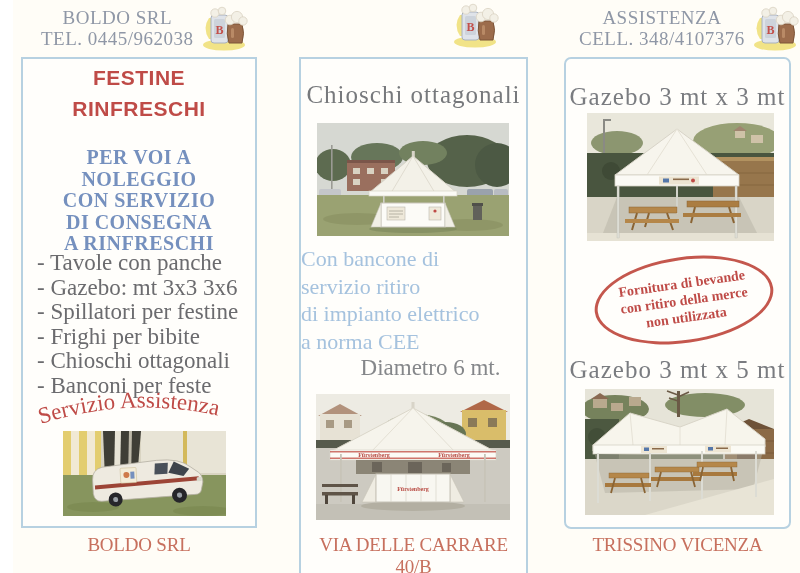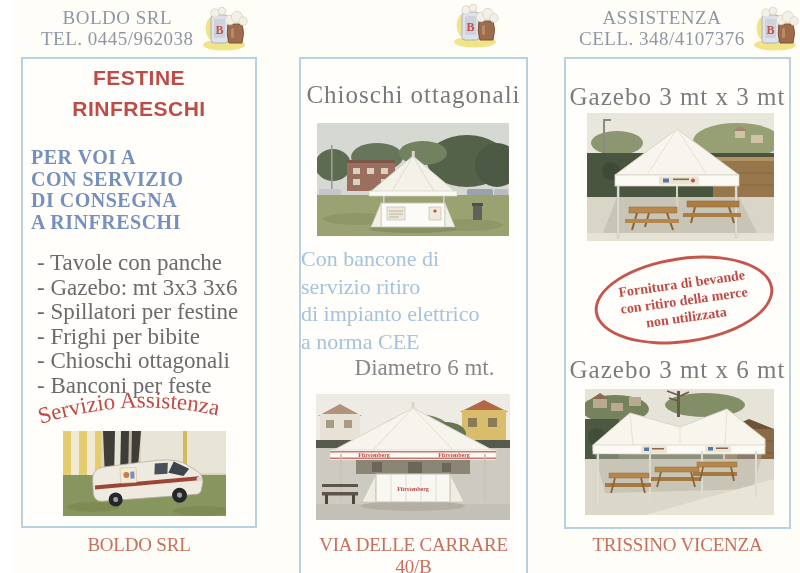--- a/index.html
+++ b/index.html
@@ -10,39 +10,39 @@
   .hdr{position:absolute;display:flex;align-items:center;gap:6px;}
   .hdr-left{left:28px;top:5px;}
   .hdr-right{left:566px;top:5px;}
   .hdr-lines{text-align:center;color:#8f97a6;font-size:19px;line-height:21px;letter-spacing:.5px;}
   .logo-center{position:absolute;left:438px;top:2px;}
 
   
   .panel{position:absolute;top:57px;border:2px solid #b7d1e1;background:#fffefb;box-sizing:border-box;}
   #panel-left{left:8px;width:236px;height:471px;}
   #panel-mid{left:286px;width:229px;height:550px;}
-  #panel-right{left:551px;width:227px;height:472px;}
+  #panel-right{left:551px;width:227px;height:472px;border-radius:7px;}
 
   
   .red-block{position:absolute;left:0;top:3px;width:100%;text-align:center;
              font-family:"Liberation Sans",sans-serif;font-weight:bold;color:#bf4b47;
              font-size:21px;line-height:31px;letter-spacing:.5px;}
-  .blue-block{position:absolute;left:0;top:88px;width:100%;text-align:left;
-              font-weight:bold;color:#7590be;font-size:20px;line-height:21.5px;letter-spacing:.5px;padding-left:8px;}
+  .blue-block{position:absolute;left:0;top:88px;width:100%;text-align:center;
+              font-weight:bold;color:#7590be;font-size:20px;line-height:21.5px;letter-spacing:.5px;}
   .list-block{position:absolute;left:14px;top:192px;color:#6b6b6e;font-size:23px;line-height:24.6px;}
   .arc-svg{position:absolute;left:2px;top:331px;}
   .photo-van{position:absolute;left:40px;top:372px;}
 
   
   .mid-title{position:absolute;left:0;top:22px;width:100%;text-align:center;
              color:#77797c;font-size:25px;letter-spacing:1px;}
   .photo-kiosk-park{position:absolute;left:16px;top:64px;}
   .mid-blue{position:absolute;left:0;top:186px;width:100%;
             color:#a5c2de;font-size:22px;line-height:27.5px;}
-  .mid-diam{position:absolute;left:11px;top:296px;width:100%;text-align:center;
+  .mid-diam{position:absolute;left:17px;top:296px;width:100%;text-align:center;
             color:#85878a;font-size:23px;}
   .photo-kiosk-fuersten{position:absolute;left:15px;top:335px;}
 
   
   .gz-title{position:absolute;left:0;width:100%;text-align:center;color:#7a7c80;
             font-size:25px;letter-spacing:1px;}
   .gz-title-top{top:24px;}
   .gz-title-bottom{top:297px;}
   .photo-gz3{position:absolute;left:21px;top:54px;}
   .photo-gz6{position:absolute;left:19px;top:330px;}
@@ -110,20 +110,21 @@
       </svg>
   </div>
 
   <div class="panel" id="panel-left">
     <div class="red-block">
       <div>FESTINE</div>
       <div>RINFRESCHI</div>
     </div>
     <div class="blue-block">
       <div>PER VOI A</div>
+      <div>NOLEGGIO</div>
       <div>CON SERVIZIO</div>
       <div>DI CONSEGNA</div>
       <div>A RINFRESCHI</div>
     </div>
     <div class="list-block">
       <div>- Tavole con panche</div>
       <div>- Gazebo: mt 3x3 3x6</div>
       <div>- Spillatori per festine</div>
       <div>- Frighi per bibite</div>
       <div>- Chioschi ottagonali</div>
@@ -297,21 +298,21 @@
       <rect x="38" y="106" width="54" height="4" fill="#b5874a"></rect>
       <rect x="100" y="88" width="52" height="6" fill="#ab7d42" stroke="#8a6434" stroke-width="0.5"></rect>
       <path d="M108,94 L104,110 M142,94 L147,110" stroke="#8a6434" stroke-width="2" fill="none"></path>
       <rect x="96" y="100" width="58" height="4" fill="#ab7d42"></rect>
     </svg>
     <div class="badge">
       <div>Fornitura di bevande</div>
       <div>con ritiro della merce</div>
       <div>non utilizzata</div>
     </div>
-    <div class="gz-title gz-title-bottom">Gazebo 3 mt x 6 mt</div>
+    <div class="gz-title gz-title-bottom">Gazebo 3 mt x 5 mt</div>
 
     <svg class="photo-gz6" width="189" height="126" viewBox="0 0 189 126">
       <rect width="189" height="126" fill="#e6e4d8"></rect>
       <ellipse cx="30" cy="20" rx="34" ry="14" fill="#76825c"></ellipse>
       <ellipse cx="120" cy="16" rx="40" ry="12" fill="#828e66"></ellipse>
       <rect x="8" y="10" width="14" height="9" fill="#b9a98e"></rect>
         <rect x="26" y="14" width="12" height="8" fill="#b9a98e"></rect>
         <rect x="44" y="8" width="12" height="9" fill="#b9a98e"></rect>
       <polygon points="6,10 15,4 24,10" fill="#8a6a52"></polygon>
       <rect x="92" y="2" width="3" height="26" fill="#6b5a46"></rect>

